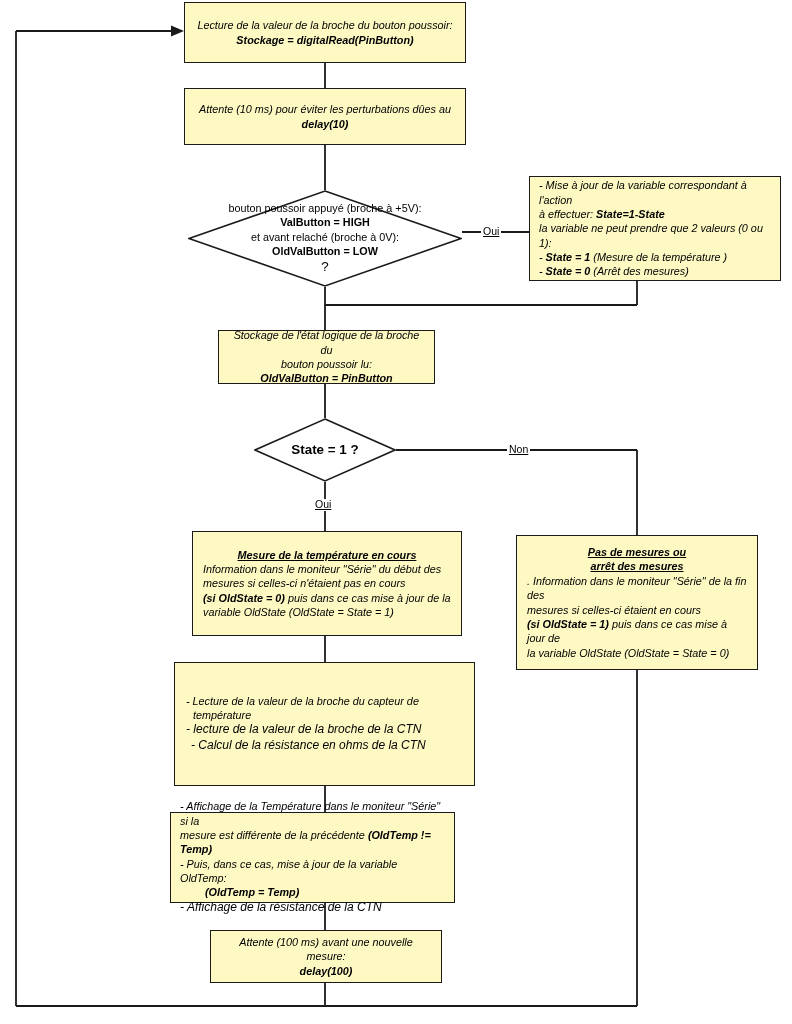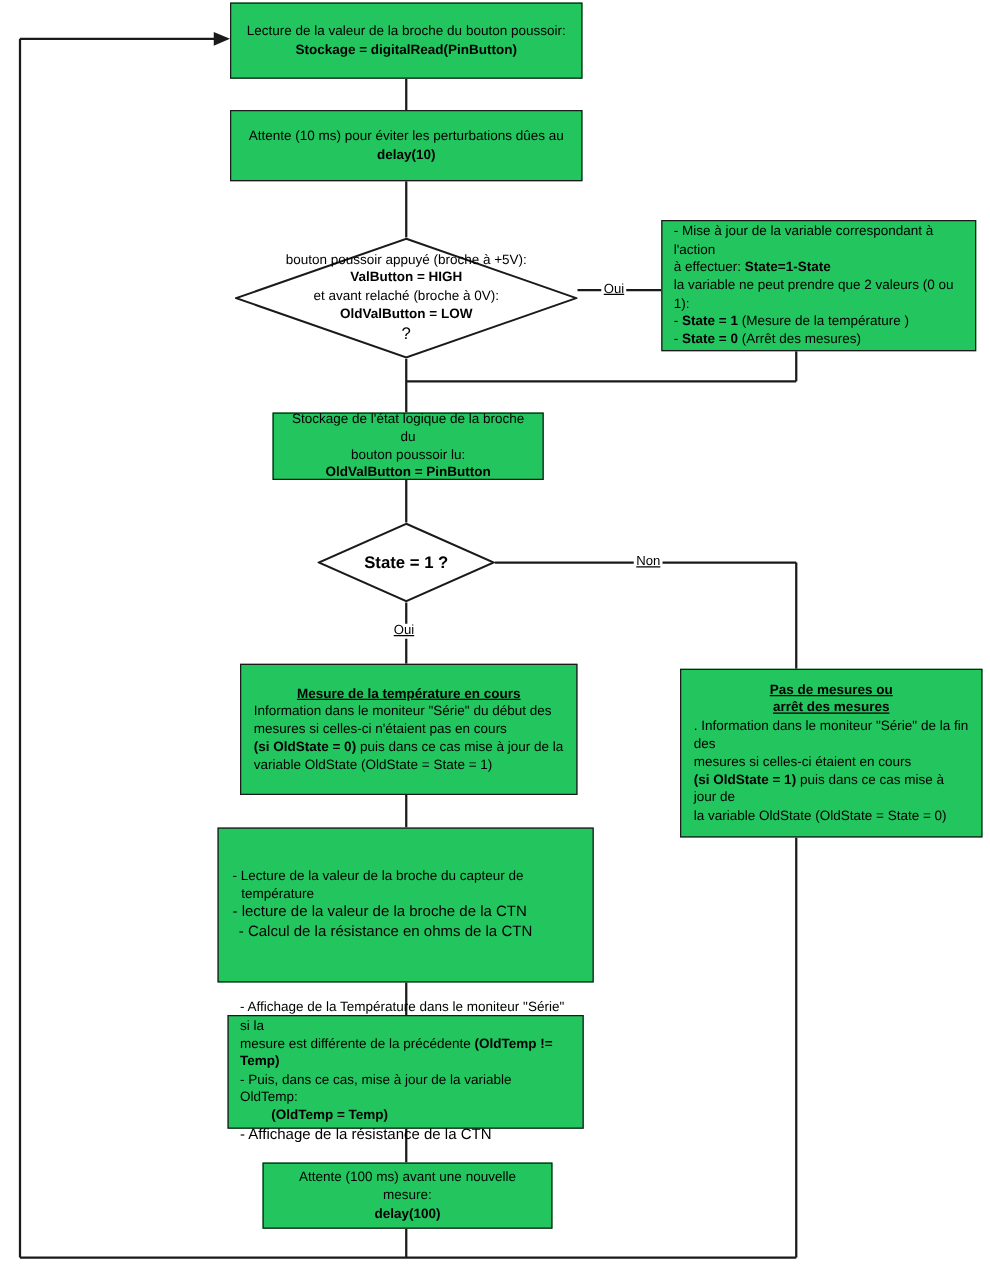--- a/index.html
+++ b/index.html
@@ -4,21 +4,21 @@
 <style>
   html,body{margin:0;padding:0;background:#ffffff;}
   body{
     width:792px;height:1024px;position:relative;overflow:hidden;
     font-family:"Liberation Sans","DejaVu Sans",sans-serif;
     color:#000000;
   }
   #canvas{position:absolute;left:0;top:0;width:792px;height:1024px;}
   #lines{position:absolute;left:0;top:0;width:792px;height:1024px;pointer-events:none;}
 
-  .node{position:absolute;box-sizing:border-box;background:#22c55e;}
+  .node{position:absolute;box-sizing:border-box;background:#fef9c3;font-style:italic;}
   .box{border:1.6px solid #1a1a1a;display:flex;flex-direction:column;justify-content:center;}
   .box .inner{padding:0 8px;}
 
   .t-c{text-align:center;}
   .t-l{text-align:left;}
 
   .ln{display:block;line-height:1.33;}
   .s11{font-size:10.8px;}
   .s12{font-size:12px;}
   .s13{font-size:13.4px;}
@@ -150,21 +150,21 @@
     <div class="inner t-l" style="padding:0 10px;">
       <span class="ln s11 b u t-c" style="display:block;text-align:center;">Mesure de la température en cours</span>
       <span class="gap-l"></span>
       <span class="ln s11">Information dans le moniteur "Série" du début des</span>
       <span class="ln s11">mesures si celles-ci n'étaient pas en cours</span>
       <span class="ln s11"><span class="b">(si OldState = 0)</span><span>  puis dans ce cas mise à jour de la</span></span>
       <span class="ln s11">variable OldState (OldState = State = 1)</span>
     </div>
   </div>
 
-  <div class="node box" style="left:544px;top:535px;width:242px;height:135px;">
+  <div class="node box" style="left:516px;top:535px;width:242px;height:135px;">
     <div class="inner t-l" style="padding:0 10px;">
       <span class="ln s11 b u" style="display:block;text-align:center;">Pas de mesures ou</span>
       <span class="ln s11 b u" style="display:block;text-align:center;">arrêt des mesures</span>
       <span class="gap-l"></span>
       <span class="ln s11">. Information dans le moniteur "Série" de la fin des</span>
       <span class="ln s11">mesures si celles-ci étaient en cours</span>
       <span class="ln s11"><span class="b">(si OldState = 1)</span><span>  puis dans ce cas mise à jour de</span></span>
       <span class="ln s11">la variable OldState (OldState = State = 0)</span>
     </div>
   </div>
@@ -174,21 +174,21 @@
       <span class="ln s11">- Lecture de la valeur de la broche du capteur de</span>
       <span class="ln s11" style="padding-left:7px;">température</span>
       <span class="gap"></span>
       <span class="gap"></span>
       <span class="ln s12">- lecture de la valeur de la broche de la CTN</span>
       <span class="gap"></span>
       <span class="ln s12" style="padding-left:5px;">- Calcul de la résistance en ohms de la CTN</span>
     </div>
   </div>
 
-  <div class="node box" style="left:182px;top:812px;width:285px;height:91px;">
+  <div class="node box" style="left:170px;top:812px;width:285px;height:91px;">
     <div class="inner t-l" style="padding:0 9px;">
       <span class="ln s11">- Affichage de la Température dans le moniteur "Série" si la</span>
       <span class="ln s11"><span>mesure est différente de la précédente  </span><span class="b">(OldTemp != Temp)</span></span>
       <span class="ln s11">- Puis, dans ce cas, mise à jour de la variable OldTemp:</span>
       <span class="ln s11 b" style="padding-left:25px;">(OldTemp = Temp)</span>
       <span class="ln s12">- Affichage de la résistance de la CTN</span>
     </div>
   </div>
 
   <div class="node box" style="left:210px;top:930px;width:232px;height:53px;">

